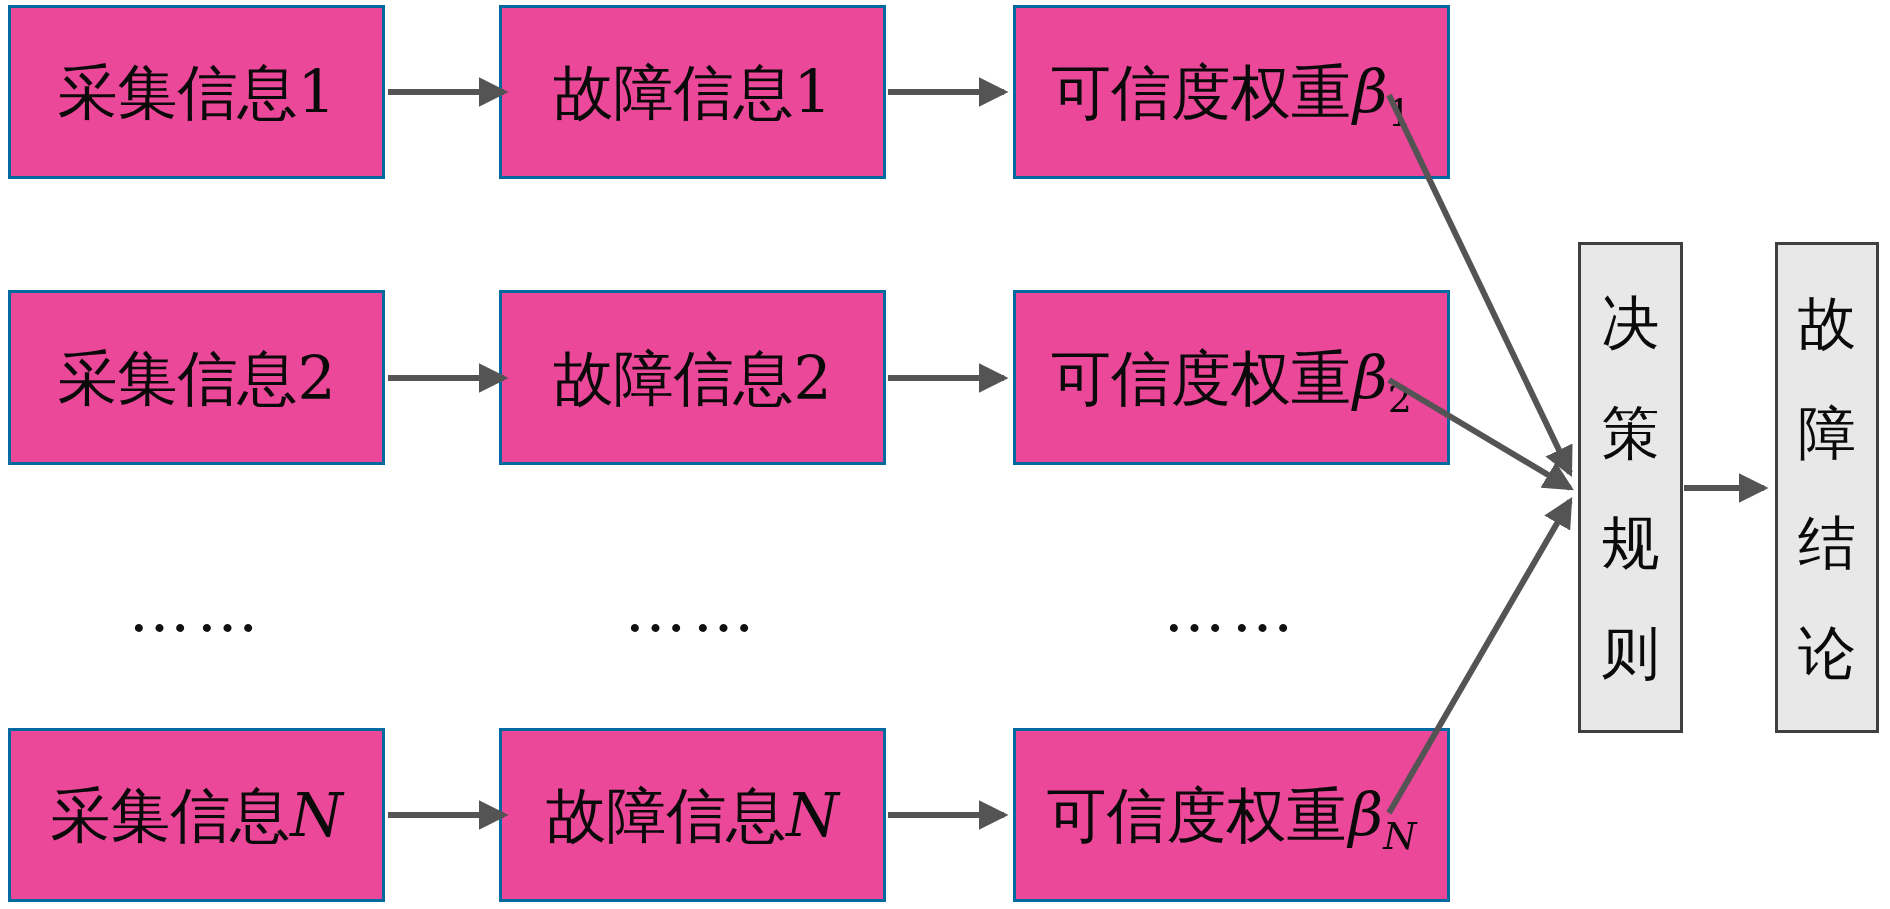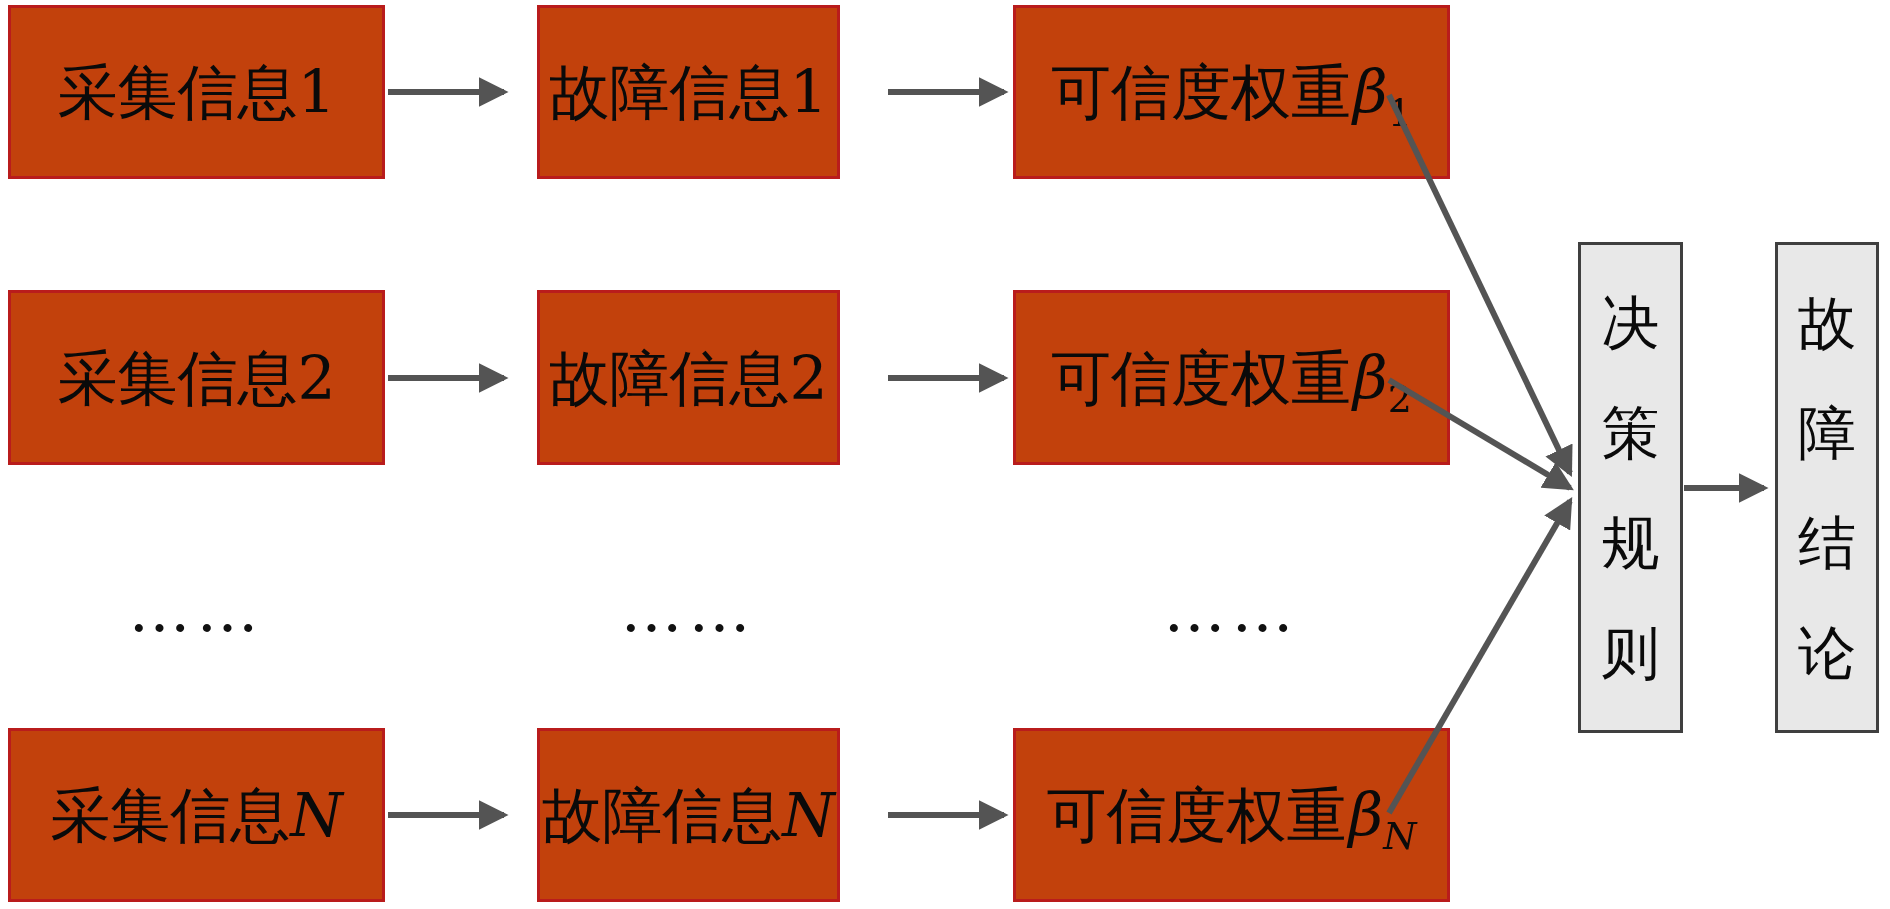--- a/index.html
+++ b/index.html
@@ -7,31 +7,31 @@
   #stage{
     position:relative;
     width:1890px;height:909px;
     background:#ffffff;
     font-family:"DejaVu Serif","Liberation Serif",serif;
     color:#0a0a0a;
     overflow:hidden;
   }
   .box{
     position:absolute;
-    background:#c2410c;
-    border:3px solid #b91c1c;
+    background:#ec4899;
+    border:3px solid #0369a1;
     display:flex;
     align-items:center;
     justify-content:center;
     font-size:60px;
     line-height:1;
     white-space:nowrap;
   }
   .c1{left:8px;width:377px;}
-  .c2{left:537px;width:303px;}
+  .c2{left:499px;width:387px;}
   .c3{left:1013px;width:437px;}
   .r1{top:5px;height:174px;}
   .r2{top:290px;height:175px;}
   .rN{top:728px;height:174px;}
   .sym{font-style:italic;padding-left:2px;}
   .sub{font-size:38px;line-height:1;align-self:flex-end;transform:translateY(10px);}
   .it{font-style:italic;}
   .label{display:flex;align-items:center;}
   .dots{
     position:absolute;

